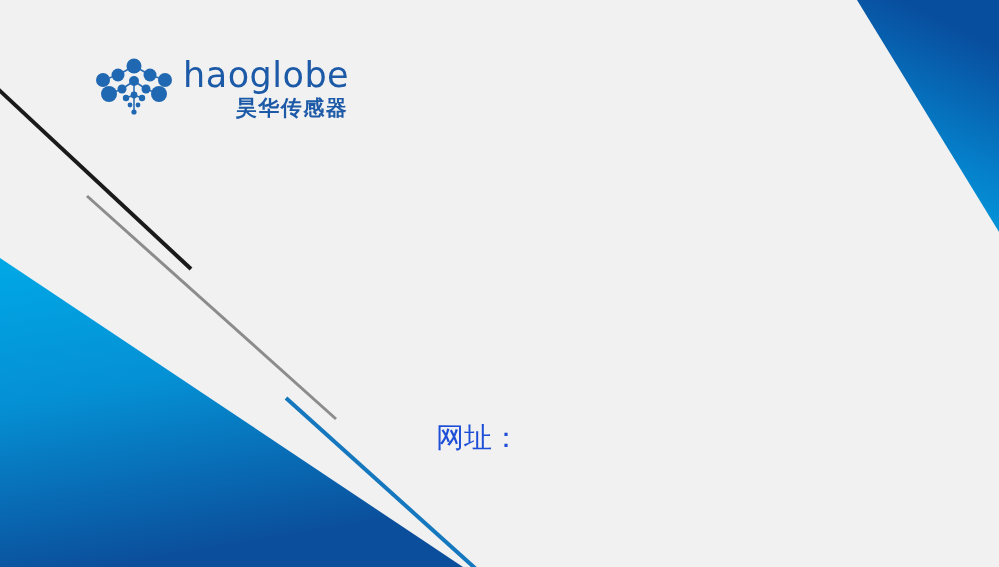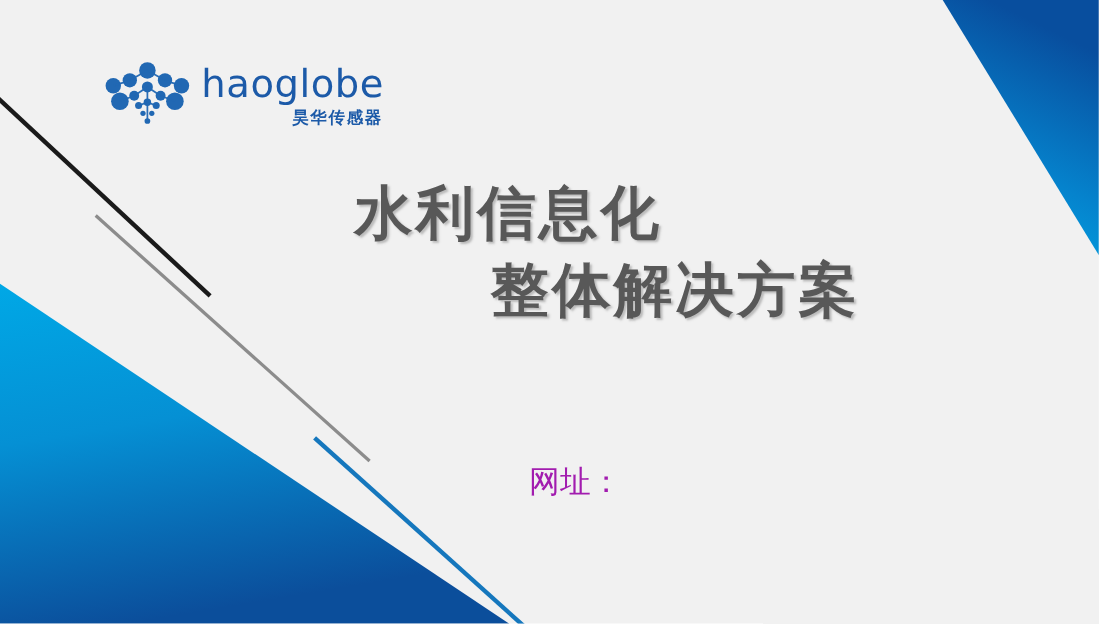--- a/index.html
+++ b/index.html
@@ -50,21 +50,21 @@
   .logo-word {
     font-family: "DejaVu Sans", sans-serif;
     font-size: 35px;
     font-weight: 400;
     letter-spacing: 0.5px;
     color: #1c5aa8;
     line-height: 1.0;
   }
   .logo-sub {
     font-family: "DejaVu Sans", "Liberation Sans", sans-serif;
-    font-size: 15px;
+    font-size: 21px;
     font-weight: 700;
     letter-spacing: 1.5px;
     color: #1c5aa8;
     margin-top: 5px;
     margin-right: 1px;
   }
 
   
   #headline {
     position: absolute;
@@ -82,25 +82,25 @@
     text-shadow: 2px 2px 2px rgba(120,120,120,0.45);
     white-space: nowrap;
   }
   .head-line.indent {
     padding-left: 124px;
   }
 
   
   #url-line {
     position: absolute;
-    left: 481px;
+    left: 436px;
     top: 419px;
     display: flex;
     align-items: baseline;
-    color: #a21caf;
+    color: #1d4ed8;
     white-space: nowrap;
   }
   #url-label {
     font-family: "DejaVu Sans", "Liberation Sans", sans-serif;
     font-size: 28px;
     font-weight: 400;
     letter-spacing: 0px;
   }
   #url-value {
     font-family: "DejaVu Sans", "Liberation Sans", sans-serif;
@@ -174,22 +174,18 @@
         <line x1="39" y1="37" x2="47" y2="40"></line>
         <line x1="39" y1="37" x2="39" y2="54"></line>
       </g>
     </svg>
     <div id="logo-text">
       <span class="logo-word">haoglobe</span>
       <span class="logo-sub">昊华传感器</span>
     </div>
   </div>
 
-  <div id="headline">
-    <div class="head-line">水利信息化</div>
-    <div class="head-line indent">整体解决方案</div>
-  </div>
 
   <div id="url-line">
     <span id="url-label">网址：</span>
   </div>
 
 </div>
 
 </body></html>

